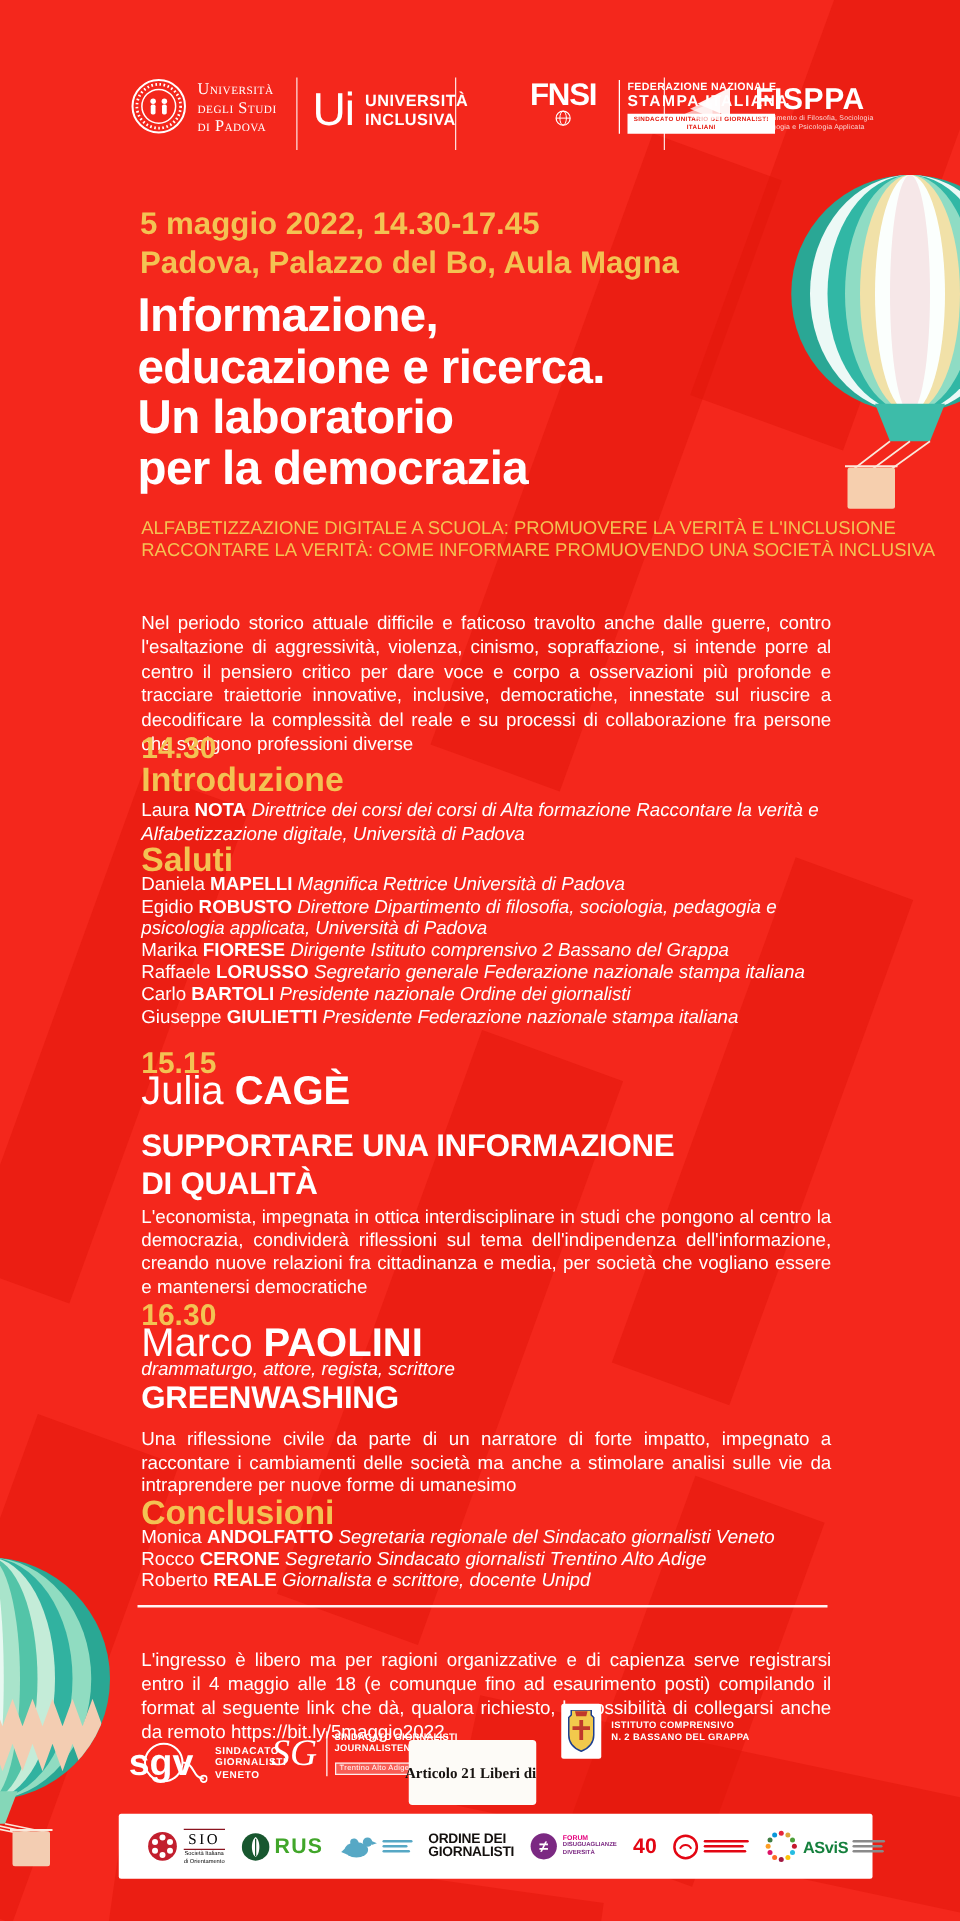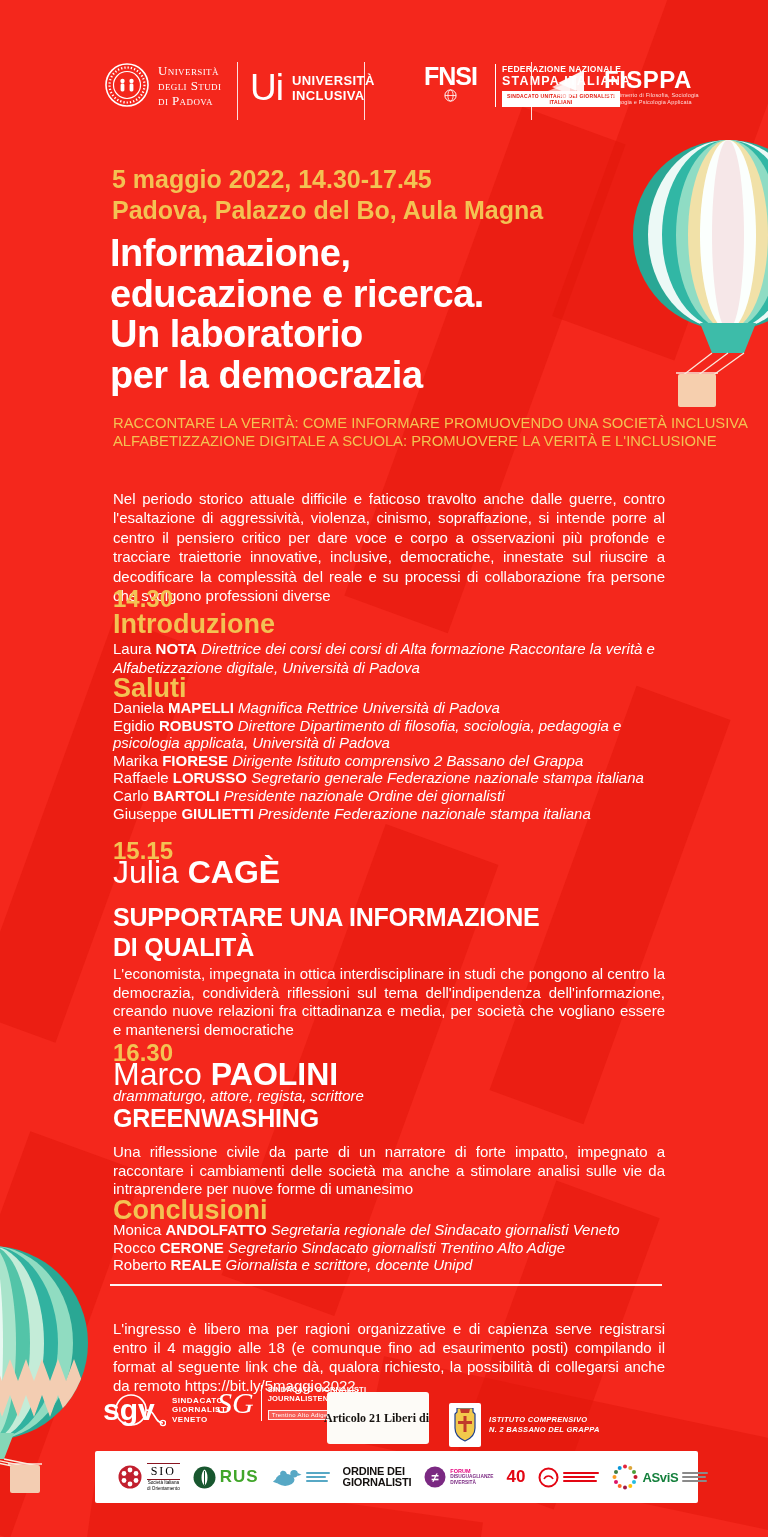--- a/index.html
+++ b/index.html
@@ -71,21 +71,21 @@
   .sgv-text{font-size:8px; font-weight:700; line-height:9.5px; letter-spacing:.5px;}
   .logo-sg{left:217px; top:1385px; display:flex; gap:7px; align-items:center;}
   .sg-mono{font-family:"Liberation Serif",serif; font-size:30px; line-height:30px; font-style:italic;}
   .sg-text{border-left:1px solid #fff; padding-left:6px;}
   .sg-l{font-size:7.5px; font-weight:700; letter-spacing:.2px; line-height:9px;}
   .sg-box{margin-top:2px; font-size:6px; border:1px solid rgba(255,255,255,.9); background:rgba(255,255,255,.25);
     padding:1px 3px; display:inline-block; letter-spacing:.3px;}
   .logo-art21{left:327px; top:1392px; width:102px; height:52px; background:#fdfbf7; border-radius:3px;
     display:flex; align-items:center; justify-content:flex-end; gap:3px;}
   .art21-text{font-family:"Liberation Serif",serif; font-weight:700; font-size:12px; color:#171310; white-space:nowrap;}
-  .logo-istituto{left:449px; top:1403px; display:flex; gap:8px; align-items:center;font-style:italic;}
+  .logo-istituto{left:449px; top:1363px; display:flex; gap:8px; align-items:center;}
   .ist-shield{width:32px; height:44px; background:#fff; border-radius:2px; display:flex; align-items:center; justify-content:center;}
   .ist-text{font-size:7.5px; font-weight:700; line-height:10px; letter-spacing:.3px;}
   
   #footer-strip{left:95px; top:1451px; width:603px; height:52px; background:#fff; border-radius:2px;
     display:flex; align-items:center; gap:13px; padding:0 0 0 22px; box-sizing:border-box; z-index:2;}
   .fs-item{display:flex; align-items:center; gap:4px; flex:0 0 auto;}
   .sio-col{color:#000000; text-align:center;}
   .sio-acr{font-family:"Liberation Serif",serif; font-size:12px; letter-spacing:2px; border-top:1px solid #8a1420; border-bottom:1px solid #8a1420; padding:0 2px;}
   .sio-sub{font-size:4.6px; line-height:5.5px;}
   .rus-acr{font-size:17px; font-weight:700; color:#41a62a; letter-spacing:1px;}
@@ -218,22 +218,22 @@
   </div>
 
   <div class="abs" id="title-block">
     <div>Informazione,</div>
     <div>educazione e ricerca.</div>
     <div>Un laboratorio</div>
     <div>per la democrazia</div>
   </div>
 
   <div class="abs gold" id="kicker">
+    <div>ALFABETIZZAZIONE DIGITALE A SCUOLA: PROMUOVERE LA VERITÀ E L'INCLUSIONE</div>
     <div>RACCONTARE LA VERITÀ: COME INFORMARE PROMUOVENDO UNA SOCIETÀ INCLUSIVA</div>
-    <div>ALFABETIZZAZIONE DIGITALE A SCUOLA: PROMUOVERE LA VERITÀ E L'INCLUSIONE</div>
   </div>
 
   <p class="abs para" id="intro-para">Nel periodo storico attuale difficile e faticoso travolto anche dalle guerre, contro l'esaltazione di aggressività, violenza, cinismo, sopraffazione, si intende porre al centro il pensiero critico per dare voce e corpo a osservazioni più profonde e tracciare traiettorie innovative, inclusive, democratiche, innestate sul riuscire a decodificare la complessità del reale e su processi di collaborazione fra persone che svolgono professioni diverse</p>
 
   <div class="abs gold time-label" id="time-1430">14.30</div>
   <div class="abs gold section-h" id="h-introduzione">Introduzione</div>
 
   <p class="abs entry" id="entry-nota"><span>Laura</span> <b>NOTA</b> <i>Direttrice dei corsi dei corsi di Alta formazione Raccontare la verità e Alfabetizzazione digitale, Università di Padova</i></p>
 
   <div class="abs gold section-h" id="h-saluti">Saluti</div>

